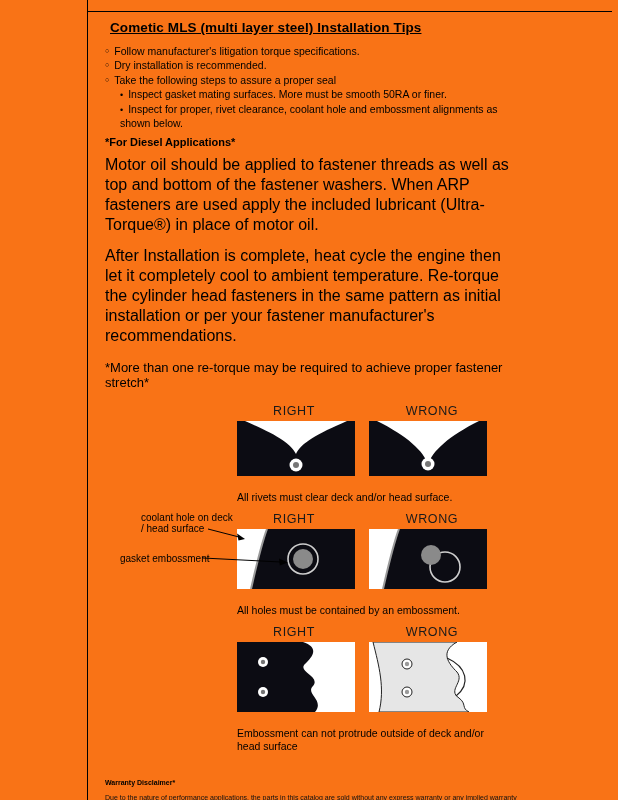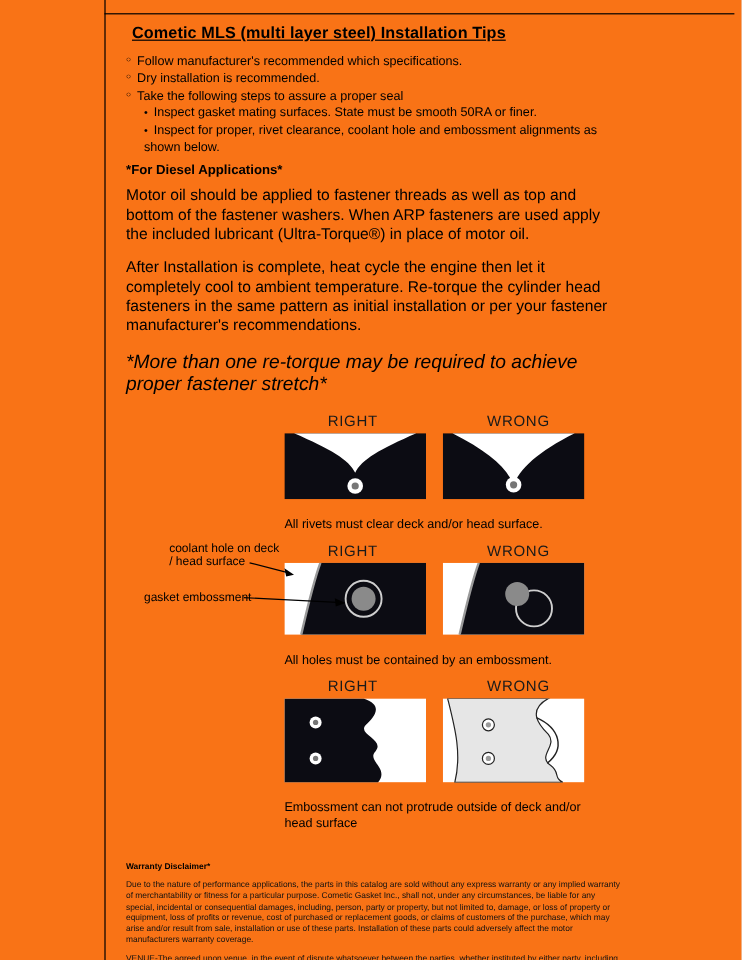--- a/index.html
+++ b/index.html
@@ -19,22 +19,22 @@
     margin:0 0 9px 5px; letter-spacing:0.1px;
   }
 
   .tips { margin:0; padding:0; list-style:none; font-size:10.5px; line-height:1.38; }
   .tips li { margin:0; }
   .bullet-circle { font-size:7px; vertical-align:2px; margin-right:5px; }
   .subtips { margin:0 0 0 15px; padding:0; list-style:none; font-size:10.5px; line-height:1.38; }
   .bullet-dot { font-size:9px; margin-right:5px; }
 
   .diesel-heading { font-size:11px; font-weight:bold; margin:5px 0 7px 0; }
-  .para { font-size:13px; line-height:1.25; margin:0 0 11px 0; width:408px; }
-  .note { font-size:16px; margin:14px 0 10px 0;font-style:italic; }
+  .para { font-size:16px; line-height:1.25; margin:0 0 11px 0; width:408px; }
+  .note { font-size:13px; margin:14px 0 10px 0; }
 
   .diagrams { position:relative; margin:14px 0 0 132px; width:252px; }
   .dg-row { position:relative; margin-bottom:9px; }
   .dg-headers { display:flex; gap:24px; margin-bottom:3px; }
   .dg-headers span { width:118px; text-align:center; font-size:12.5px; letter-spacing:0.6px; color:#1a1a1a; }
   .dg-panels { display:flex; gap:14px; }
   .dg-panels svg { display:block; }
   .dg-caption { font-size:10.5px; margin-top:15px; width:290px; white-space:nowrap; }
   .dg-caption.wrap { white-space:normal; width:250px; line-height:1.25; }
 
@@ -54,25 +54,25 @@
 
 <div class="page">
   <div class="rule-v"></div>
   <div class="rule-h"></div>
 
   <div class="content">
 
     <h1 class="title">Cometic MLS (multi layer steel) Installation Tips</h1>
 
     <ul class="tips">
-      <li><span class="bullet-circle">○</span><span>Follow manufacturer's recommended which specifications.</span></li>
+      <li><span class="bullet-circle">○</span><span>Follow manufacturer's litigation torque specifications.</span></li>
       <li><span class="bullet-circle">○</span><span>Dry installation is recommended.</span></li>
       <li><span class="bullet-circle">○</span><span>Take the following steps to assure a proper seal</span>
         <ul class="subtips">
-          <li><span class="bullet-dot">•</span><span>Inspect gasket mating surfaces.  State must be smooth 50RA or finer.</span></li>
+          <li><span class="bullet-dot">•</span><span>Inspect gasket mating surfaces.  More must be smooth 50RA or finer.</span></li>
           <li><span class="bullet-dot">•</span><span>Inspect for proper, rivet clearance, coolant hole and embossment alignments as shown below.</span></li>
         </ul>
       </li>
     </ul>
 
     <div class="diesel-heading">*For Diesel Applications*</div>
     <p class="para">Motor oil should be applied to fastener threads as well as top and bottom of the fastener washers. When ARP fasteners are used apply the included lubricant (Ultra-Torque®) in place of motor oil.</p>
     <p class="para">After Installation is complete, heat cycle the engine then let it completely cool to ambient temperature. Re-torque the cylinder head fasteners in the same pattern as initial installation or per your fastener manufacturer's recommendations.</p>
     <p class="note">*More than one re-torque may be required to achieve proper fastener stretch*</p>
 

